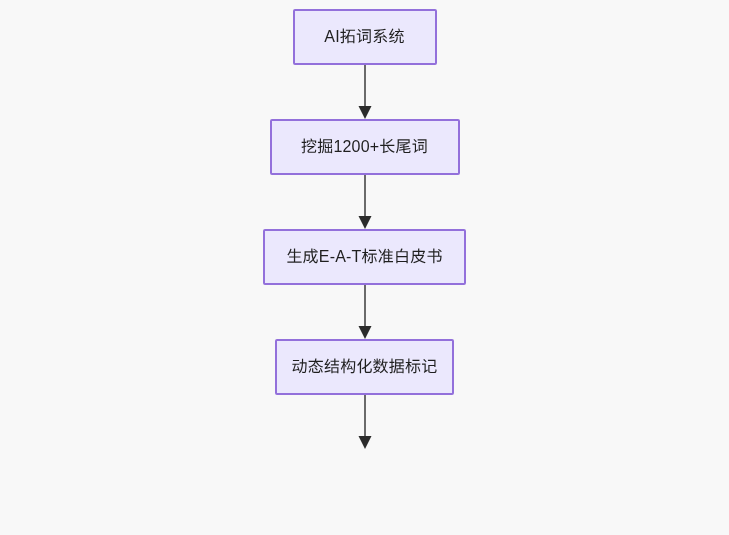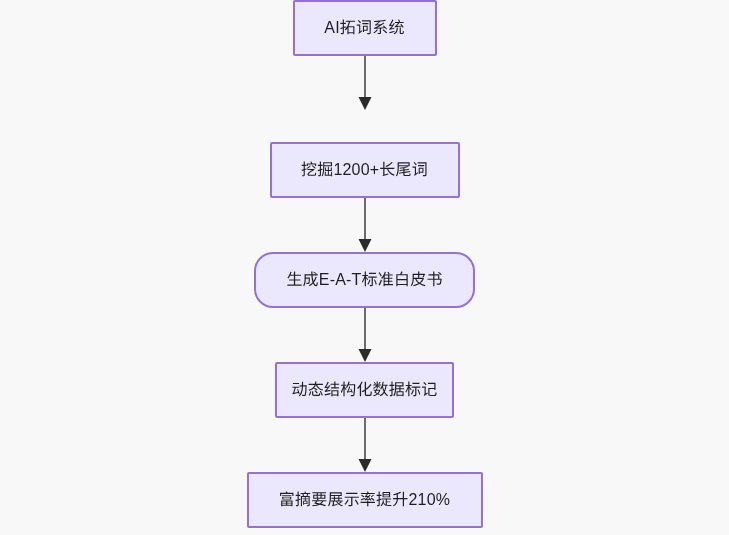--- a/index.html
+++ b/index.html
@@ -22,21 +22,21 @@
   }
   .flow-column {
     position: absolute;
     left: 0;
     top: 0;
     width: 729px;
     height: 535px;
     display: flex;
     flex-direction: column;
     align-items: center;
-    padding-top: 0;
+    padding-top: 9px;
     box-sizing: border-box;
   }
   .node {
     box-sizing: border-box;
     height: 56px;
     background: #ebe8fd;
     border: 2px solid #9370db;
     border-radius: 2px;
     display: flex;
     align-items: center;
@@ -47,22 +47,22 @@
   .node-label {
     font-size: 16px;
     line-height: 1;
     color: #1f1f1f;
     letter-spacing: 0.2px;
     white-space: nowrap;
     font-family: "Liberation Sans", "DejaVu Sans", sans-serif;
   }
   
   .node-w1 { width: 144px; }
-  .node-w2 { width: 190px; margin-top: 32px; }
-  .node-w3 { width: 221px; border-radius: 19px; }
+  .node-w2 { width: 190px; }
+  .node-w3 { width: 203px; }
   .node-w4 { width: 179px; }
   .node-w5 { width: 236px; }
 
   .connector {
     flex: 0 0 auto;
     width: 20px;
     height: 54px;
     position: relative;
     display: block;
   }
@@ -123,18 +123,15 @@
       <span class="node-label">动态结构化数据标记</span>
     </div>
 
     <div class="connector">
       <svg viewBox="0 0 20 54" xmlns="http://www.w3.org/2000/svg" aria-hidden="true">
         <line class="conn-line" x1="10" y1="0" x2="10" y2="44"></line>
         <polygon class="conn-head" points="10,54 3.5,41 16.5,41"></polygon>
       </svg>
     </div>
 
-    <div class="node node-w5">
-      <span class="node-label">富摘要展示率提升210%</span>
-    </div>
 
   </div>
 </div>
 
 </body></html>

